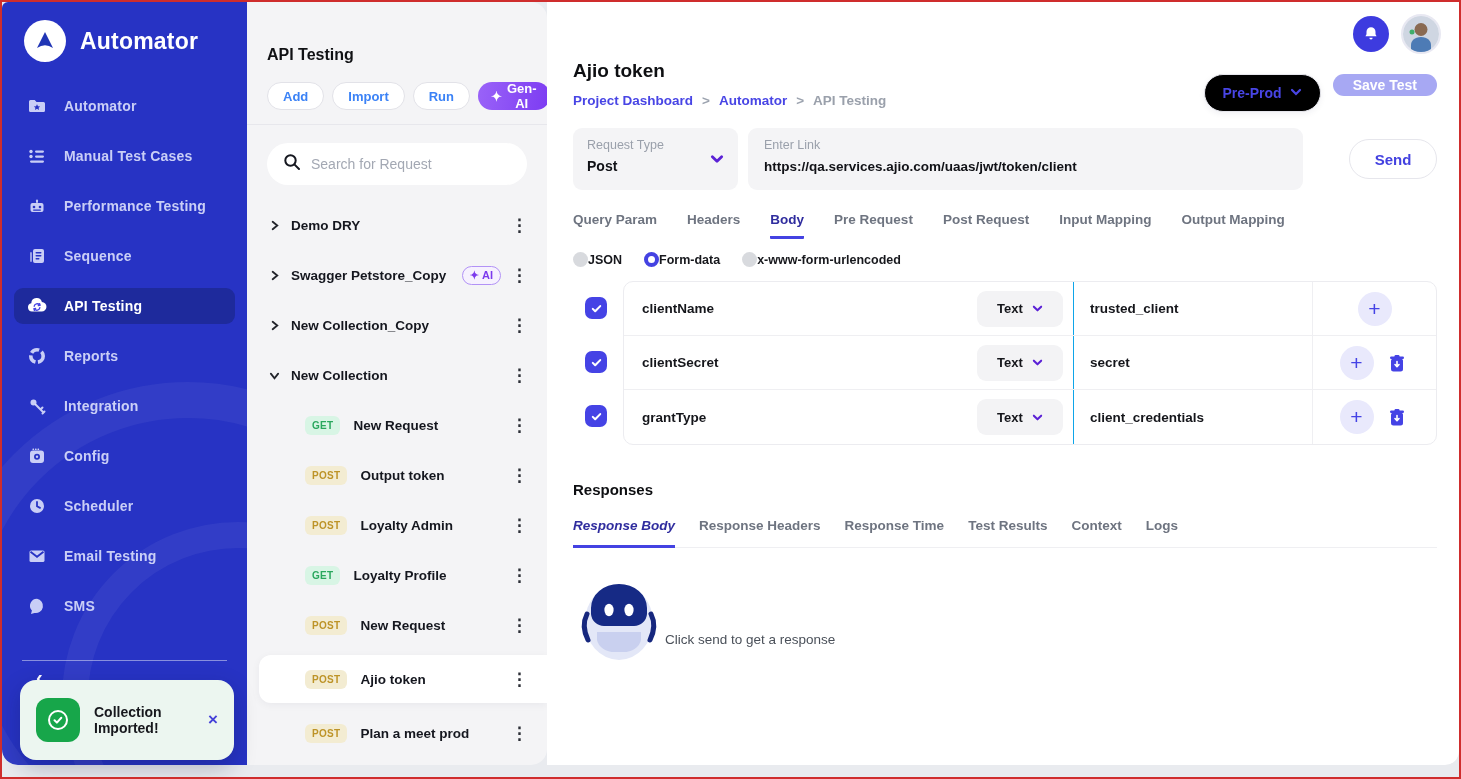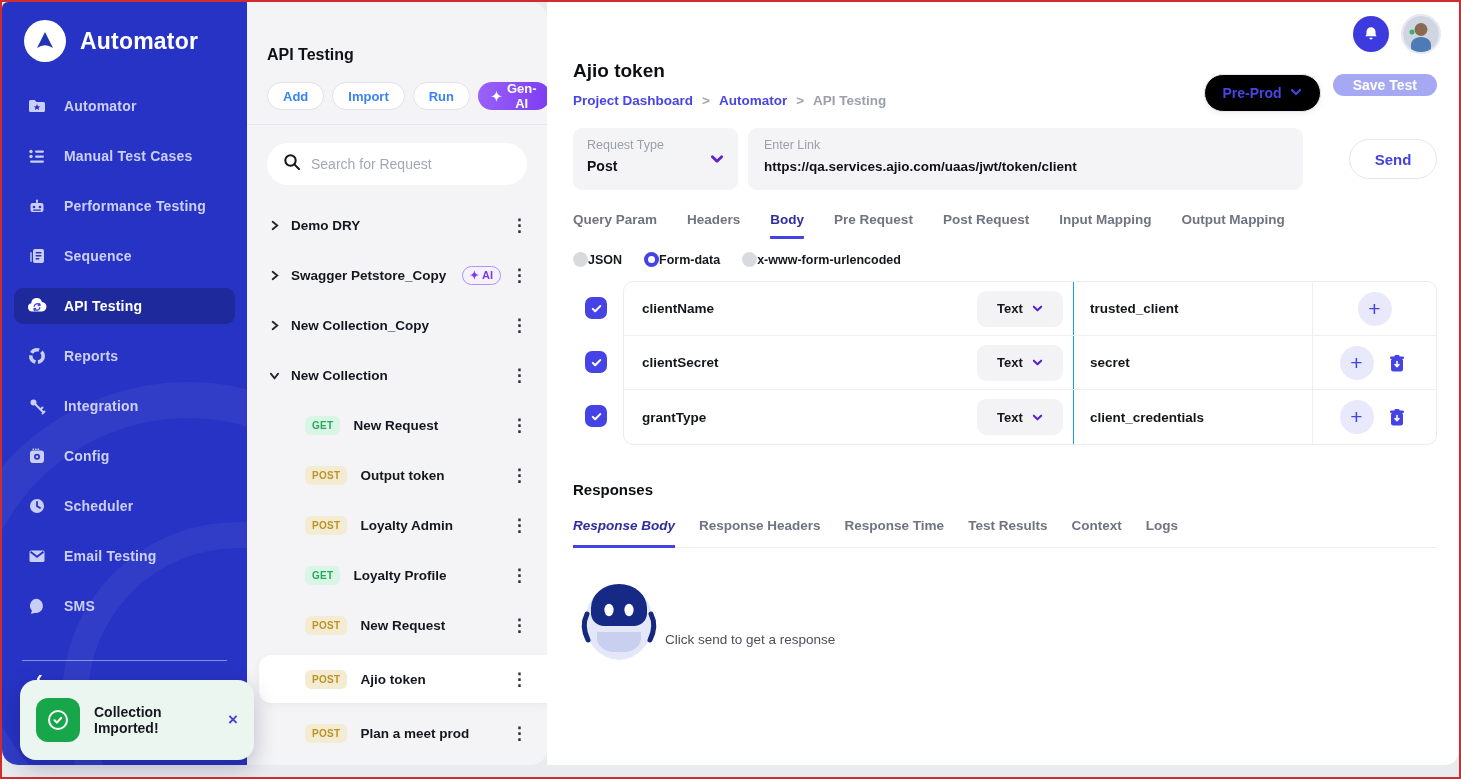--- a/index.html
+++ b/index.html
@@ -21,21 +21,21 @@
   .nav { margin-top:26px; padding:0 12px; position:relative; z-index:2; }
   .nav-item { display:flex; align-items:center; gap:16px; height:36px; padding:0 12px; margin-bottom:14px;
               border-radius:9px; color:rgba(230,234,255,0.85); cursor:pointer; }
   .nav-item .nv-ic { width:22px; height:22px; display:flex; align-items:center; justify-content:center; flex:0 0 22px; }
   .nav-item .nv-label { font-size:14px; font-weight:bold; letter-spacing:.2px; }
   .nav-item.active { background:#1e2a9c; color:#ffffff; }
   .side-divider { position:absolute; left:20px; right:20px; top:658px; border-top:1px solid rgba(255,255,255,0.45); z-index:2; }
   .collapse-arrow { position:absolute; left:34px; top:664px; color:#fff; font-size:20px; font-weight:bold; z-index:2; }
 
   
-  .toast { position:absolute; left:18px; top:678px; width:234px; height:80px; background:#ecf6f0;
+  .toast { position:absolute; left:18px; top:678px; width:214px; height:80px; background:#ecf6f0;
            border-radius:16px; box-shadow:0 8px 22px rgba(10,20,60,.25); z-index:10;
            display:flex; align-items:center; padding:0 14px 0 16px; gap:14px; }
   .toast-ic { width:44px; height:44px; border-radius:12px; background:#17a64a; display:flex; align-items:center; justify-content:center; flex:0 0 44px; }
   .toast-msg { font-size:14px; font-weight:bold; color:#17181d; flex:1; }
   .toast-close { color:#4440d8; font-size:17px; font-weight:bold; cursor:pointer; padding:0 2px; }
 
   
   .panel { position:absolute; left:245px; top:0; width:300px; height:763px; background:#f4f4f6;
            border-radius:0 16px 16px 0; padding:44px 20px 0 20px; overflow:hidden; }
   .panel-title { font-size:16px; font-weight:bold; color:#101114; }

